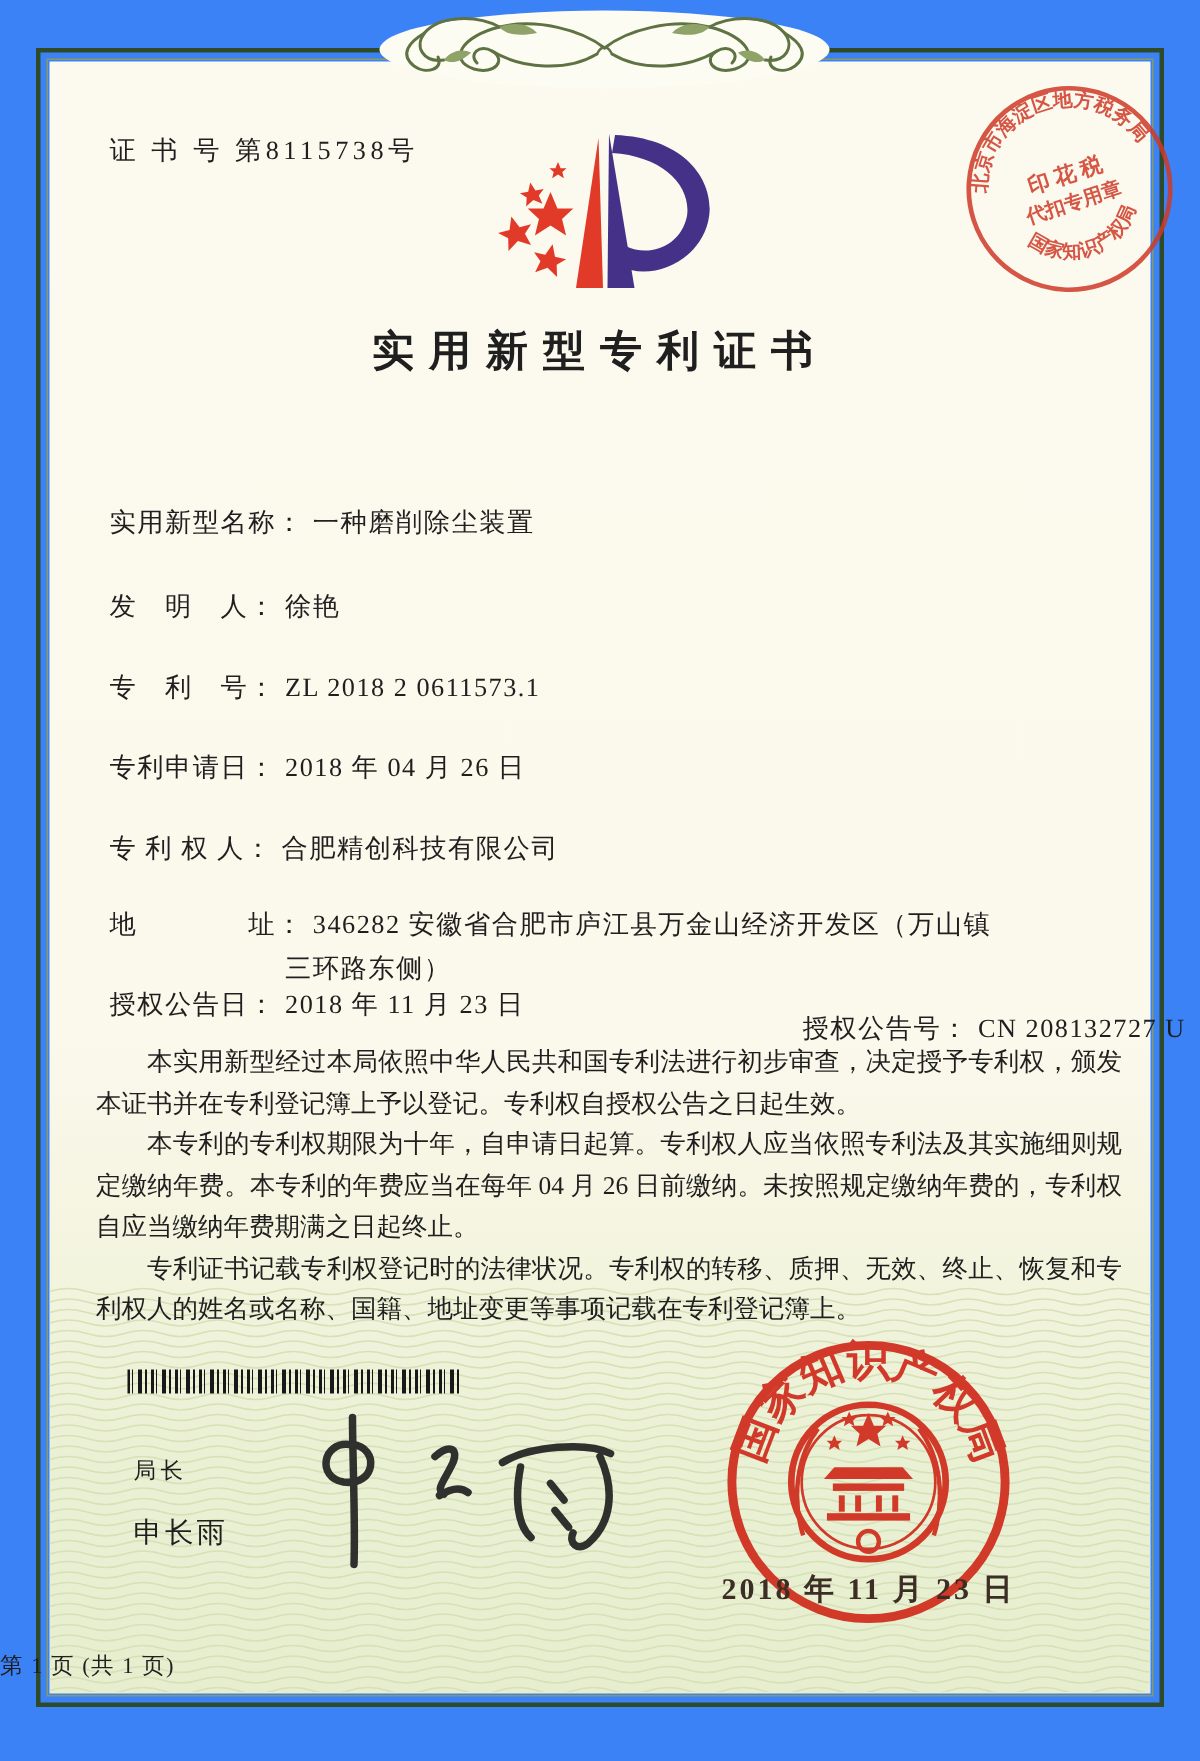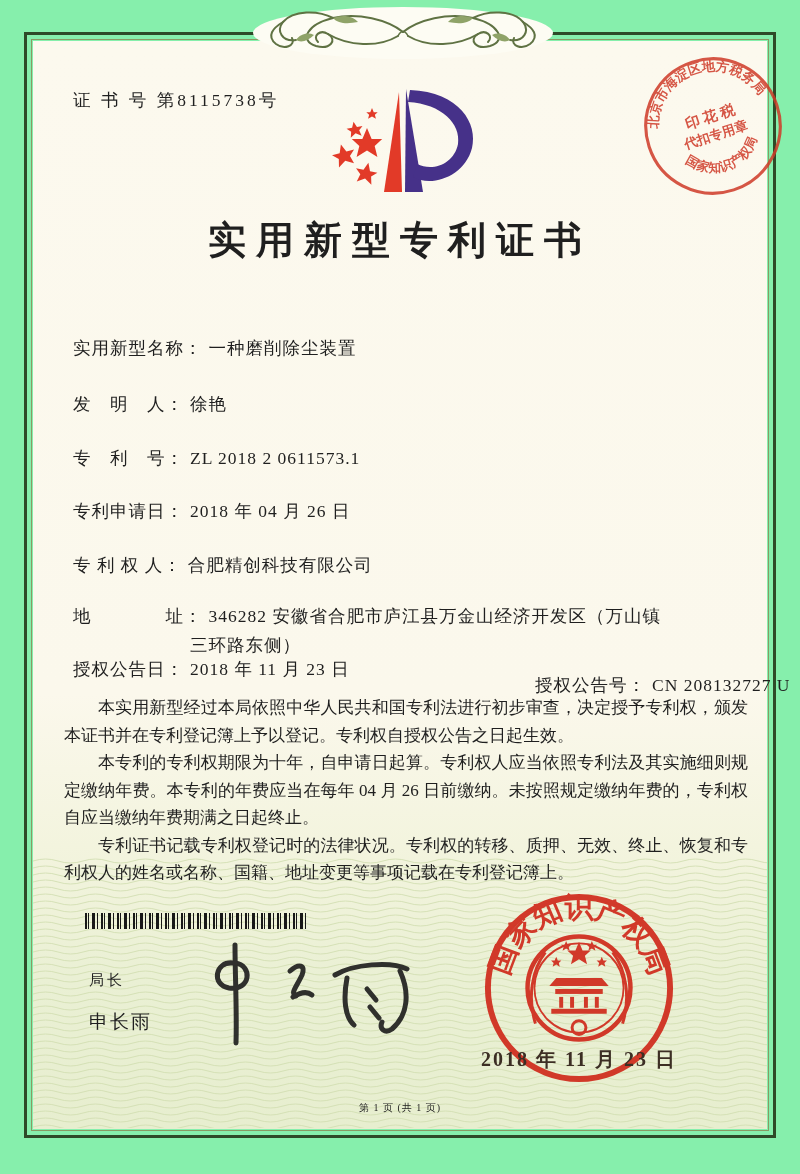--- a/index.html
+++ b/index.html
@@ -1,34 +1,34 @@
 <!DOCTYPE html>
 <html><head>
 <meta charset="utf-8">
 <style>
   html,body{margin:0;padding:0;}
   .page{
     position:relative; width:800px; height:1174px; overflow:hidden;
-    background:#86efac;
+    background:#3b82f6;
     font-family:"Liberation Serif","DejaVu Serif",serif;
     color:#1f1f1f;
   }
   
   .border-outer{position:absolute; left:24px; top:32px; right:24px; bottom:36px;
     border:3px solid #2e4a28;}
   .border-inner{position:absolute; left:31px; top:39px; right:31px; bottom:43px;
     border:1px solid #8a9a64;}
   .content-bg{position:absolute; left:33px; top:41px; right:33px; bottom:45px;
     background:linear-gradient(180deg,#fcf9ee 0%,#fbf8ec 60%,#f3f4de 74%,#eaf0d4 86%,#e7eecf 100%);}
   .waves{position:absolute; left:33px; top:856px; width:734px; height:272px; pointer-events:none;}
 
   .cert-no{position:absolute; left:73px; top:88px; font-size:17.5px; letter-spacing:3px;}
   .logo{position:absolute; left:320px; top:78px; width:162px; height:128px;}
   .title{position:absolute; left:0; top:215px; width:100%; text-align:center;
-    font-size:38px; font-weight:bold; letter-spacing:10px;}
+    font-size:28px; font-weight:bold; letter-spacing:10px;}
 
   .frow{position:absolute; left:73px; font-size:17.5px; white-space:nowrap;}
   .flabel{letter-spacing:1px;text-align:center;}
   .fvalue{margin-left:6px; letter-spacing:1px;}
   .addr2{position:absolute; left:190px; font-size:17.5px; letter-spacing:1px;}
   .grant-no{position:absolute; left:462px; top:16px; font-size:17.5px; white-space:nowrap;}
 
   .body-text{position:absolute; left:64px; top:694px; width:684px;
     font-size:17px; line-height:27.5px; text-align:justify;}
   .body-text p{margin:0; text-indent:2em;}
@@ -41,21 +41,21 @@
   .director-name{position:absolute; left:89px; top:1009px; font-size:19px; letter-spacing:2px;
     font-family:"Liberation Sans","DejaVu Sans",sans-serif;}
   .signature{position:absolute; left:195px; top:933px; width:240px; height:118px;}
 
   .tax-stamp{position:absolute; left:640px; top:53px; width:146px; height:146px;
     transform:rotate(-18deg); opacity:.85;}
   .main-seal{position:absolute; left:480px; top:889px; width:198px; height:198px; opacity:.93;}
   .seal-date{position:absolute; left:468px; top:1046px; width:222px; text-align:center;
     font-size:20px; letter-spacing:2px; color:#3c2e24; font-weight:bold;}
 
-  .footer{position:absolute; left:0; top:1101px; width:100%; text-align:center; font-size:10px; letter-spacing:1px;}
+  .footer{position:absolute; left:0; top:1101px; width:100%; font-size:15px; letter-spacing:1px;}
   .ornament{position:absolute; left:238px; top:2px; width:330px; height:62px;}
 </style>
 </head>
 <body>
 
 <div class="page">
 
   <div class="content-bg"></div>
   <svg class="waves" id="waves" viewBox="0 0 734 272" preserveAspectRatio="none">
       <path d="M0 5 q12.5 -4 25 0 q12.5 4 25 0 q12.5 -4 25 0 q12.5 4 25 0 q12.5 -4 25 0 q12.5 4 25 0 q12.5 -4 25 0 q12.5 4 25 0 q12.5 -4 25 0 q12.5 4 25 0 q12.5 -4 25 0 q12.5 4 25 0 q12.5 -4 25 0 q12.5 4 25 0 q12.5 -4 25 0 q12.5 4 25 0 q12.5 -4 25 0 q12.5 4 25 0 q12.5 -4 25 0 q12.5 4 25 0 q12.5 -4 25 0 q12.5 4 25 0 q12.5 -4 25 0 q12.5 4 25 0 q12.5 -4 25 0 q12.5 4 25 0 q12.5 -4 25 0 q12.5 4 25 0 q12.5 -4 25 0 q12.5 4 25 0" fill="none" stroke="#d3dfb2" stroke-width="1" opacity="0.9"></path>

